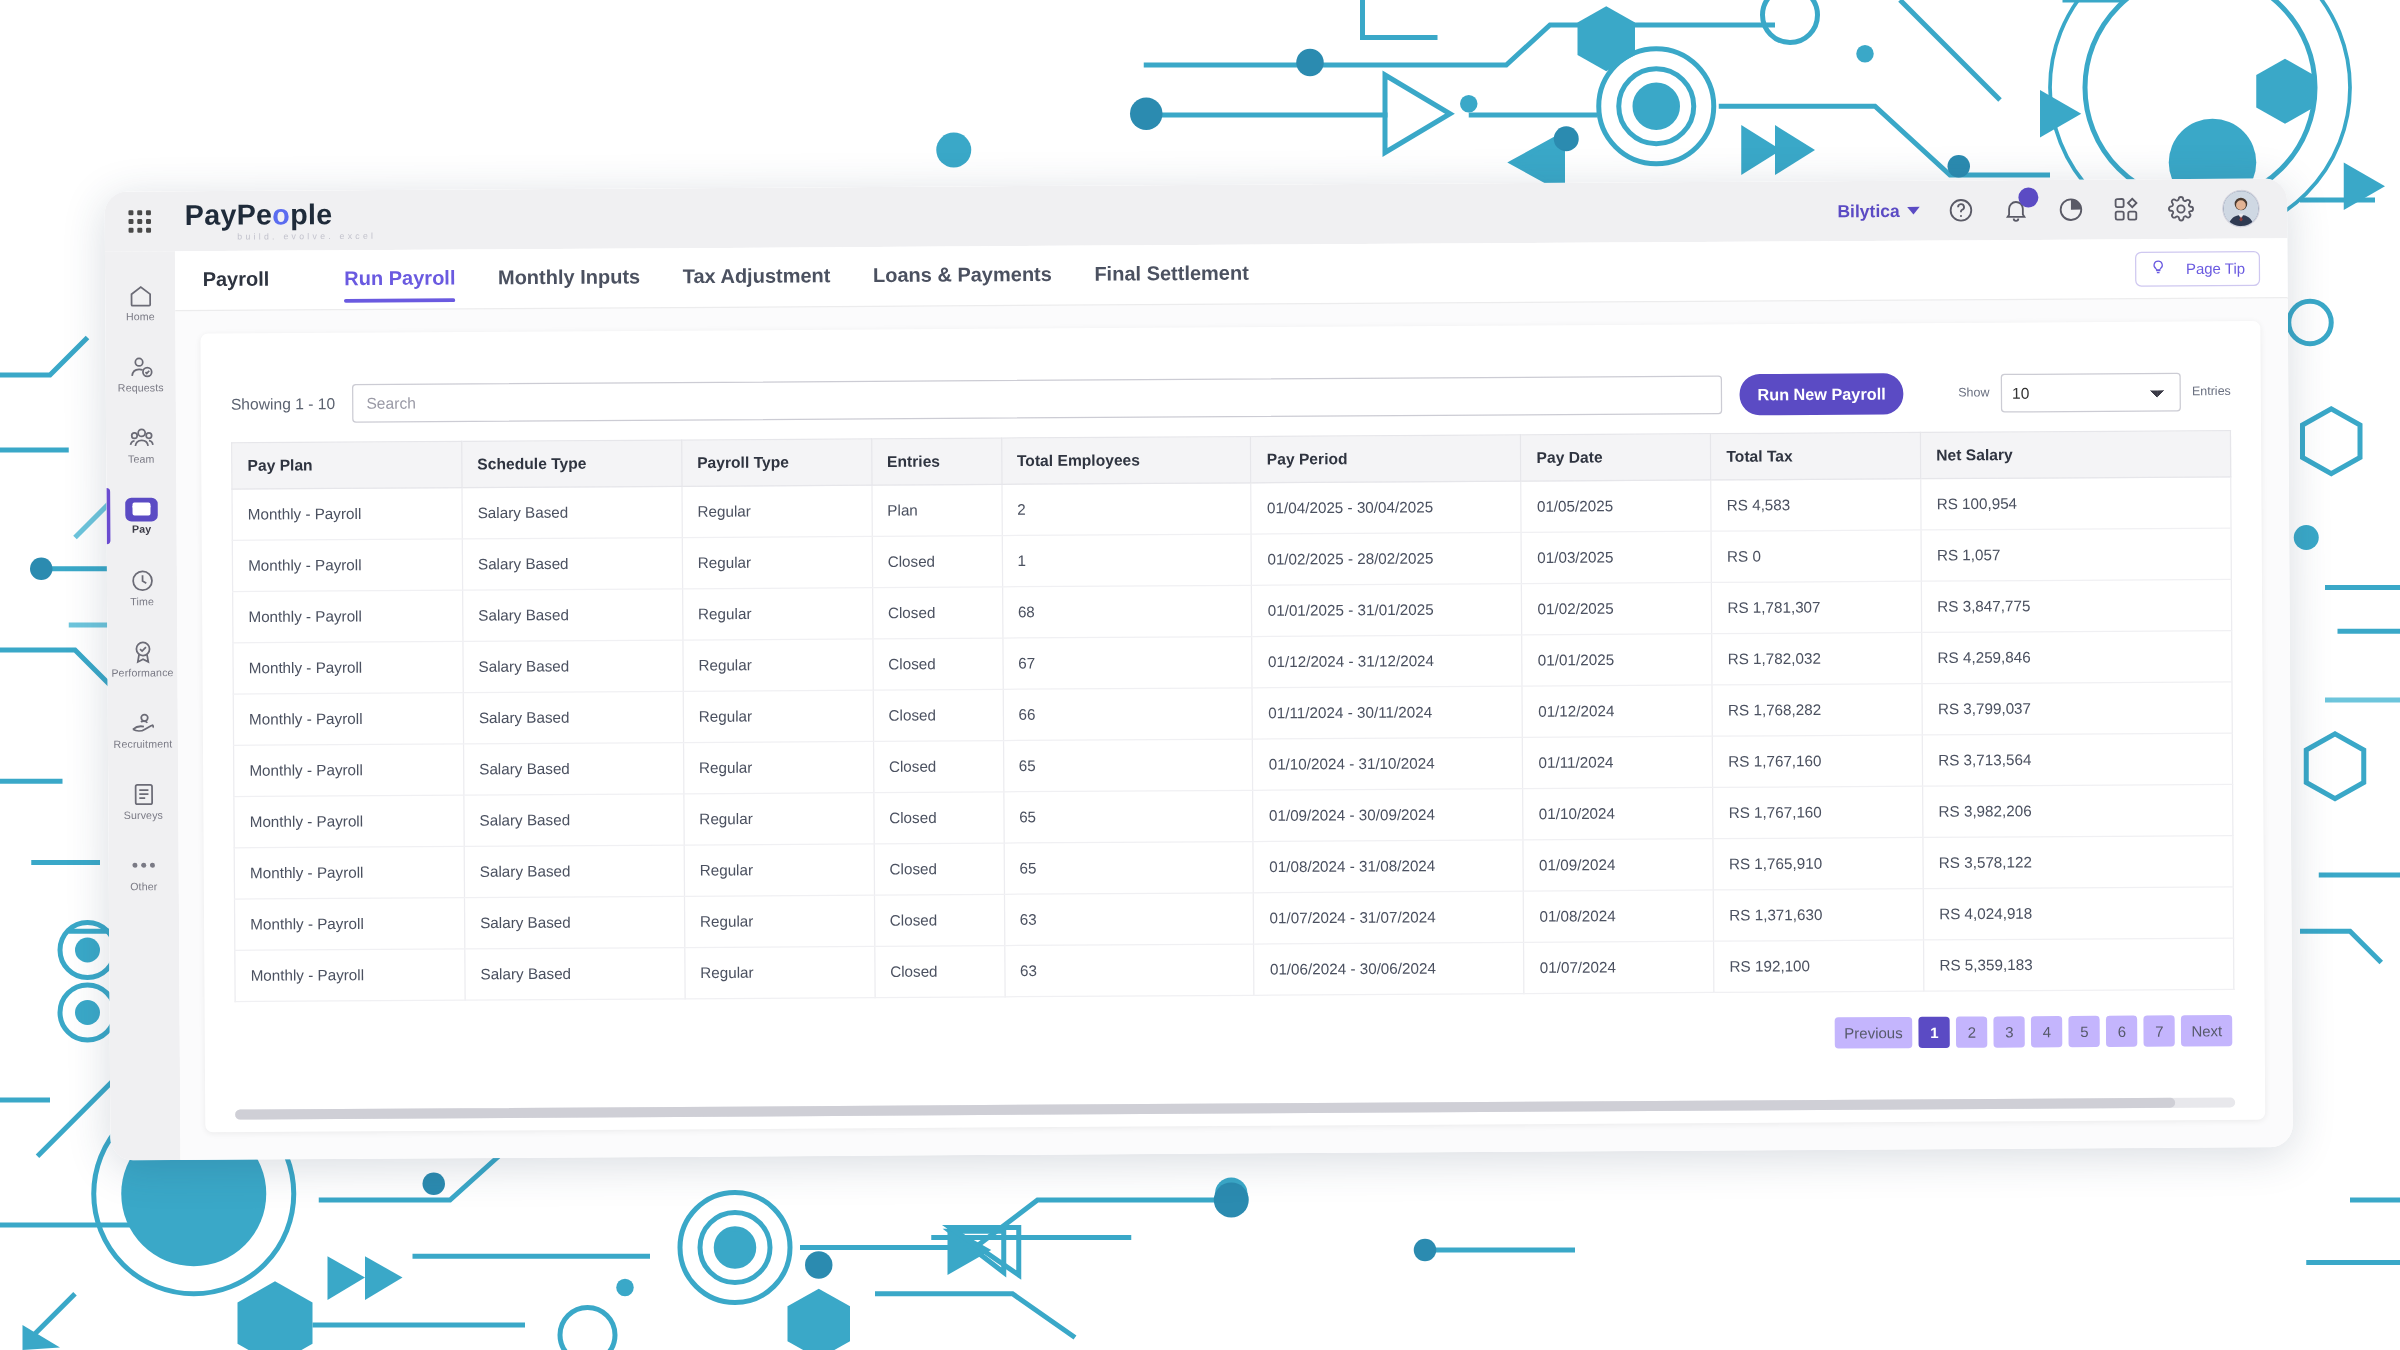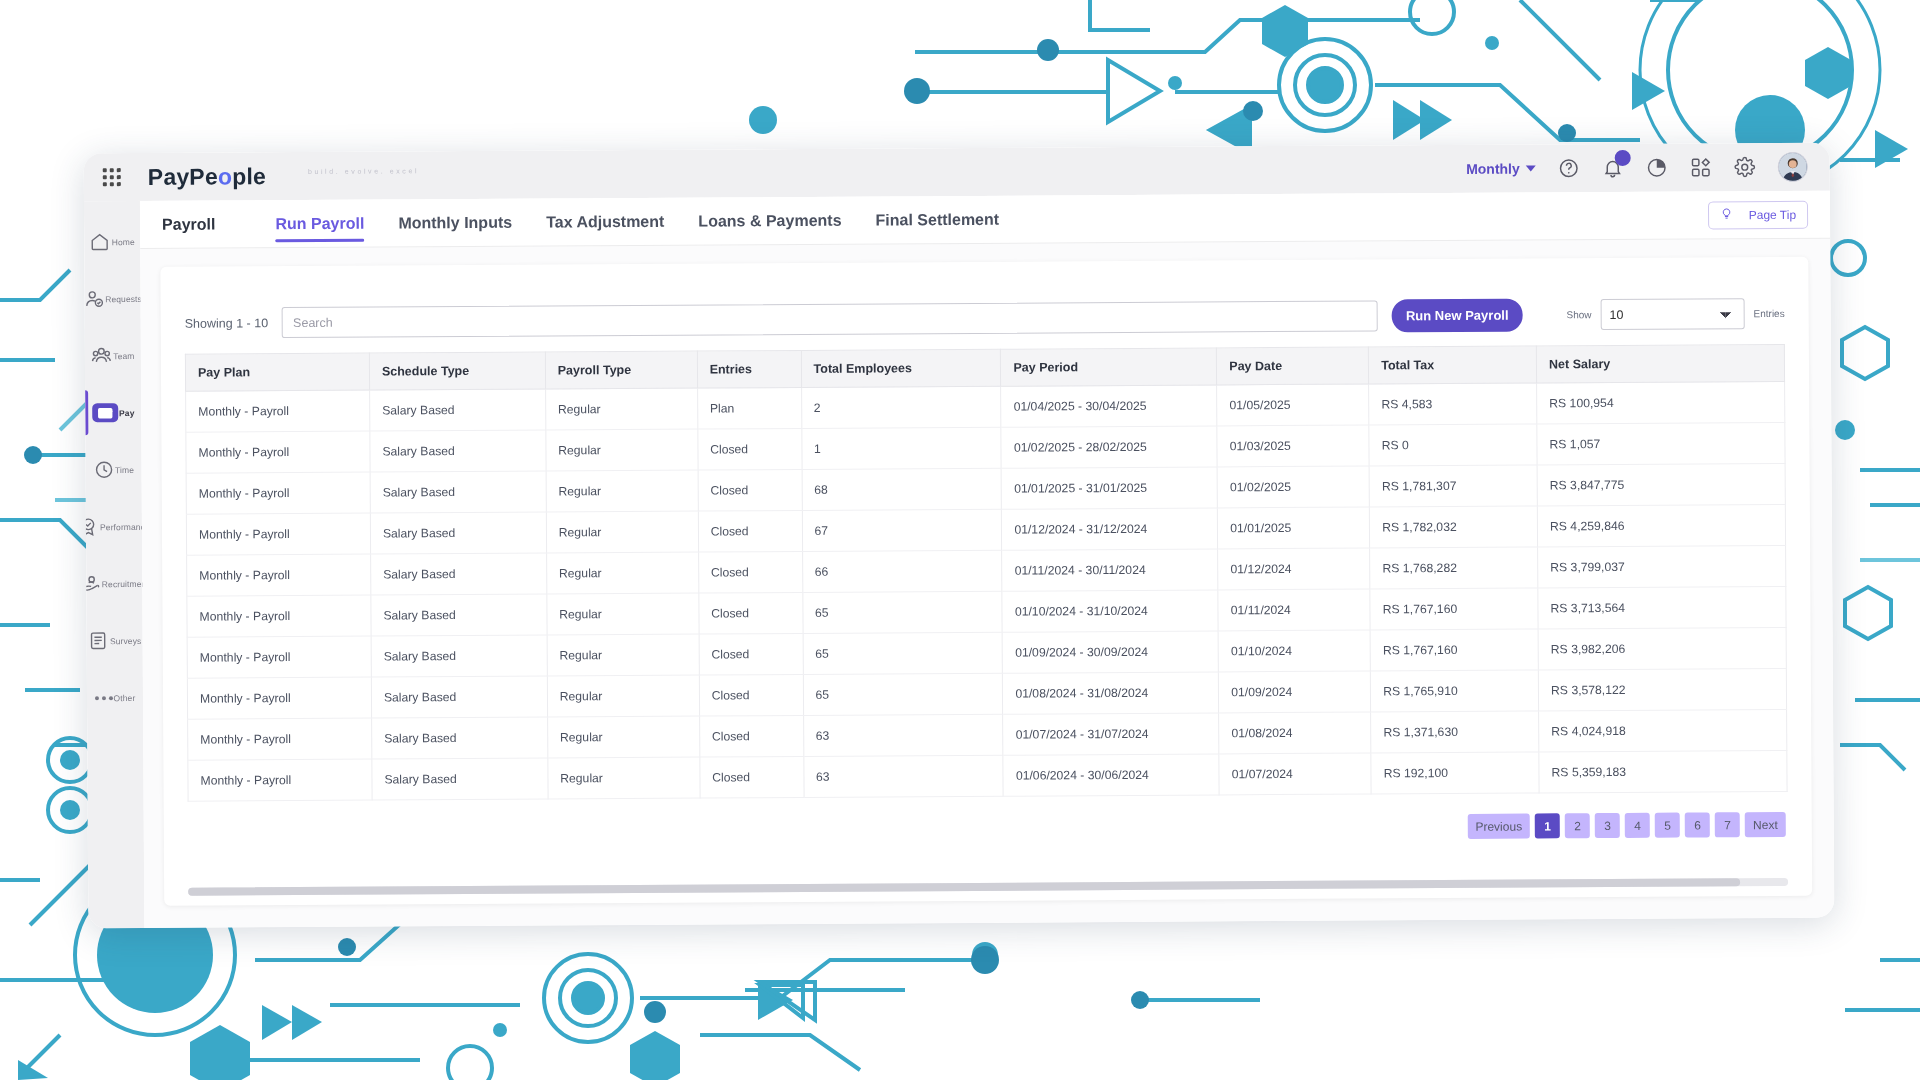--- a/index.html
+++ b/index.html
@@ -29,21 +29,21 @@
   
   .topbar {
     position:absolute; left:0; top:0; width:100%; height:48px;
     background:#f0f0f2;
     display:flex; align-items:center;
   }
   .grid-btn { width:56px; height:48px; display:flex; align-items:center; justify-content:center; }
   .grid-dots { display:grid; grid-template-columns:repeat(3,4px); grid-template-rows:repeat(3,4px); gap:3px; }
   .grid-dots i { width:4px; height:4px; background:#4a4a4a; border-radius:1px; display:block; }
 
-  .brand { margin-left:8px; display:flex; line-height:1; }
+  .brand { margin-left:8px; display:flex; flex-direction:column; line-height:1; }
   .brand-main { font-size:23px; font-weight:700; color:#1f2b3a; letter-spacing:.2px; }
   .brand-main .o { color:#5b6cf0; }
   .brand-sub { font-size:7px; color:#c2c2cc; letter-spacing:2.6px; margin-top:3px; margin-left:42px; }
 
   .topbar-right { margin-left:auto; display:flex; align-items:center; gap:22px; padding-right:22px; }
   .org { font-size:14px; color:#5b4bc4; font-weight:700; display:flex; align-items:center; gap:6px; }
   .chev { width:0;height:0;border-left:5px solid transparent;border-right:5px solid transparent;border-top:6px solid #5b4bc4; }
   .ic { width:22px; height:22px; position:relative; color:#5a5a66; }
   .ic svg { width:22px; height:22px; display:block; }
   .badge {
@@ -57,21 +57,21 @@
   }
 
   
   .sidebar {
     position:absolute; left:0; top:48px; width:56px; bottom:0;
     background:#f0f0f2;
     padding-top:12px;
   }
   .side-item {
     position:relative; width:100%; height:57px;
-    display:flex; flex-direction:row; align-items:center; justify-content:center; gap:1px;
+    display:flex; flex-direction:column; align-items:center; justify-content:center; gap:1px;
     color:#6b6b76;
   }
   .side-item svg { width:21px; height:21px; display:block; }
   .side-label { font-size:8.5px; letter-spacing:.1px; color:#7a7a85; }
   .side-item.active .side-label { color:#3a3a46; font-weight:700; }
   .side-item.active .side-ic {
     background:#5b4bc4; border-radius:5px; width:26px;height:19px;
     display:flex;align-items:center;justify-content:center;
   }
   .side-item.active .side-ic svg { width:16px;height:12px; color:#fff; }
@@ -295,21 +295,21 @@
       </div>
       <div class="brand">
         <div class="brand-main">
           <span>PayPe</span><span class="o">o</span><span>ple</span>
         </div>
         <div class="brand-sub">build. evolve. excel</div>
       </div>
 
       <div class="topbar-right">
         <div class="org">
-          <span>Monthly</span>
+          <span>Bilytica</span>
           <span class="chev"></span>
         </div>
         <span class="ic">
           <svg viewBox="0 0 24 24" fill="none" stroke="currentColor" stroke-width="1.6">
             <circle cx="12" cy="12" r="9"></circle>
             <path d="M9.5 9.2a2.6 2.6 0 1 1 3.4 2.5c-.6.2-.9.8-.9 1.4v.5"></path>
             <circle cx="12" cy="17" r=".9" fill="currentColor" stroke="none"></circle>
           </svg>
         </span>
         <span class="ic">

